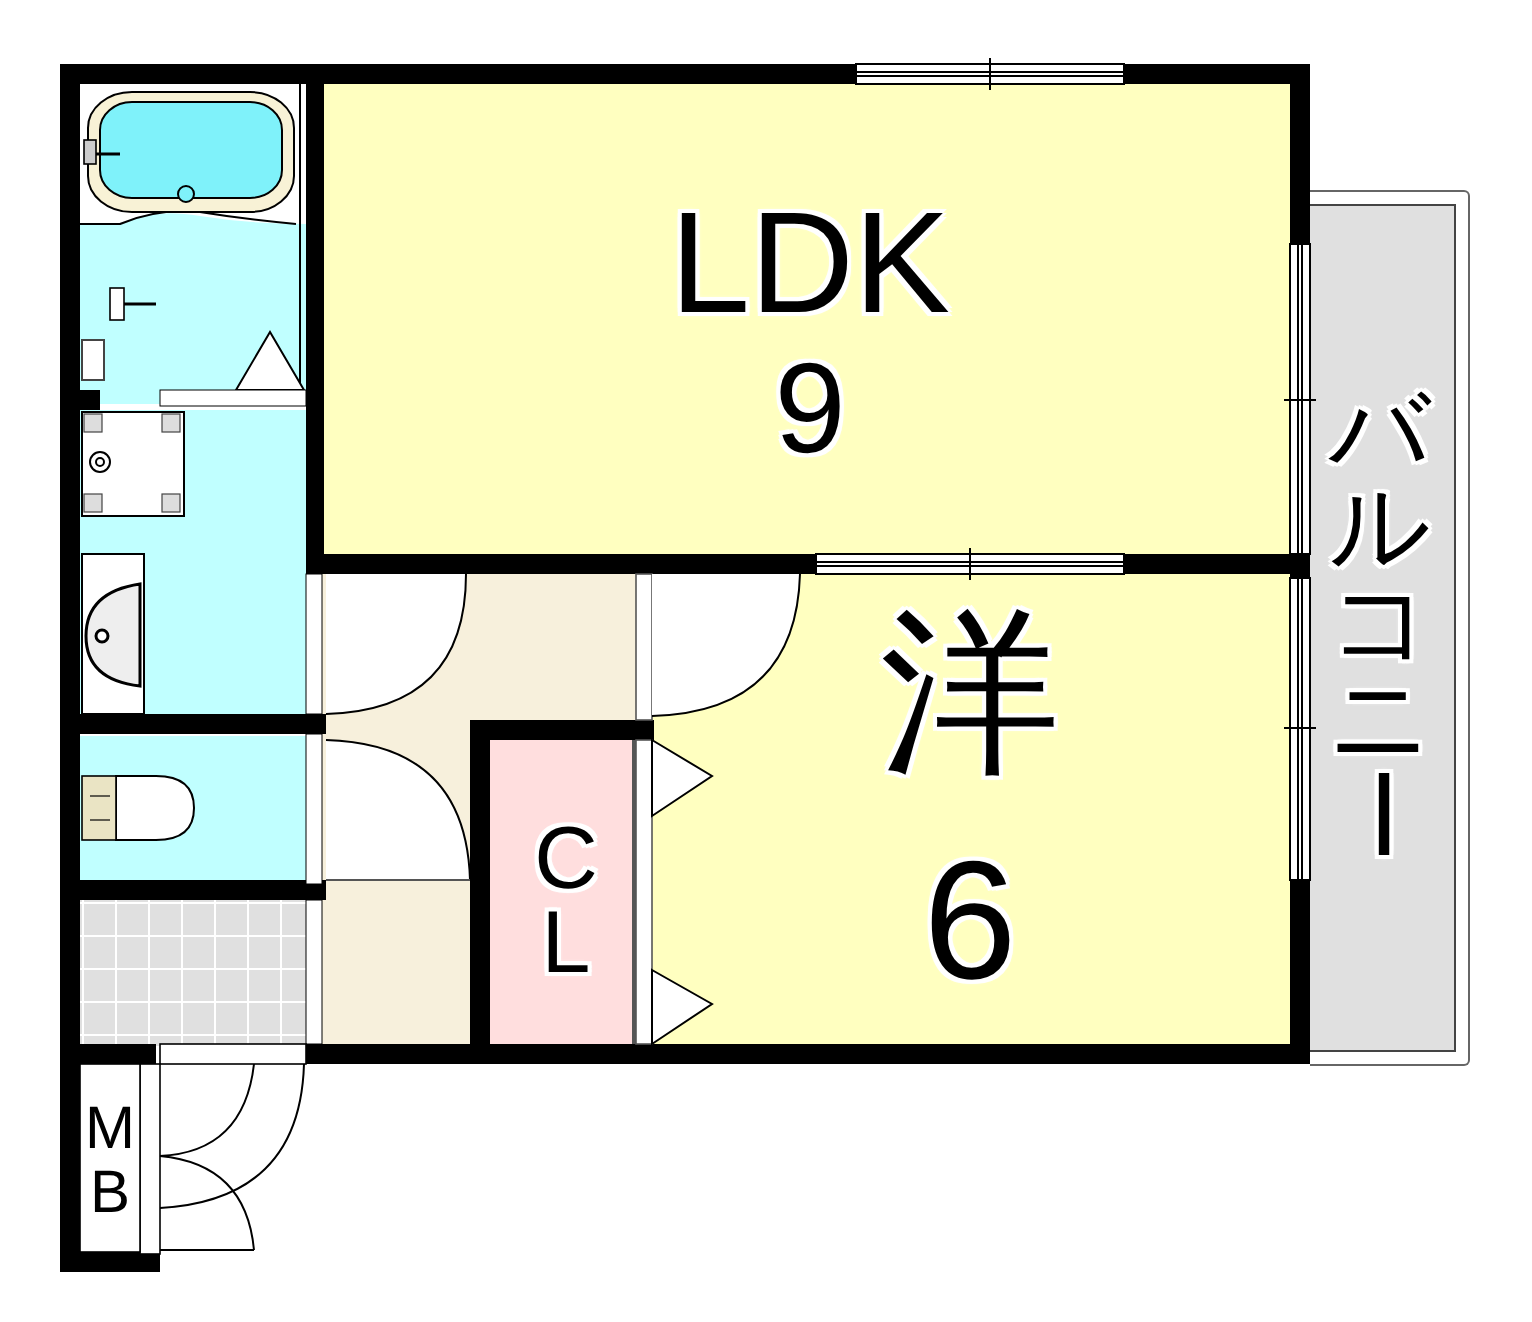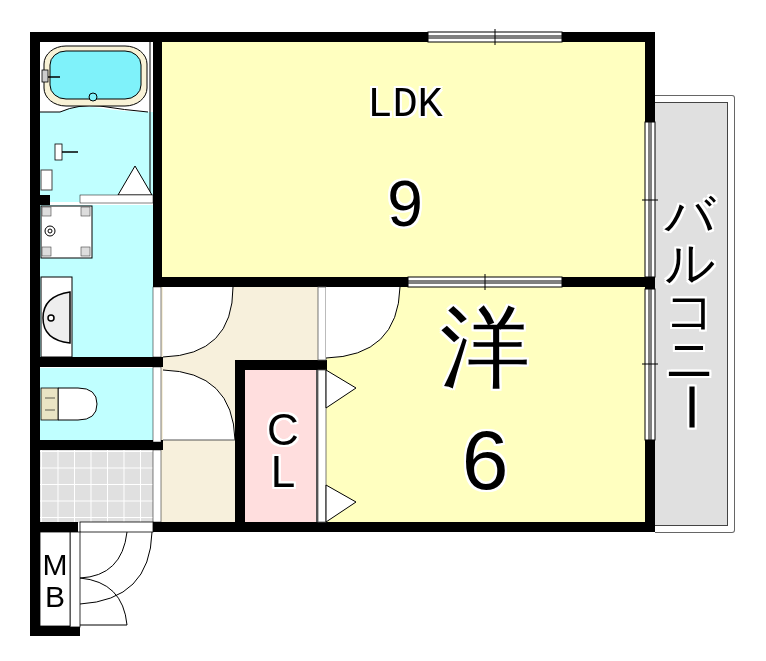--- a/index.html
+++ b/index.html
@@ -143,21 +143,21 @@
     <rect x="80" y="522" width="73" height="10" fill="#fff" stroke="#000" stroke-width="0.8"></rect>
     <rect x="70" y="532" width="10" height="95" fill="#fff" stroke="#000" stroke-width="0.8"></rect>
     <path d="M80 578 Q122 576 127 532" fill="none" stroke="#000" stroke-width="1"></path>
     <path d="M80 604 Q150 600 152 532" fill="none" stroke="#000" stroke-width="1"></path>
     <path d="M80 578 Q123 582 127 625" fill="none" stroke="#000" stroke-width="1"></path>
     <line x1="80" y1="625" x2="127" y2="625" stroke="#000" stroke-width="1"></line>
   </g>
   <rect x="40" y="532" width="30" height="94" fill="#fff" stroke="#000" stroke-width="0.8"></rect>
 </svg>
 
-<div class="room-label" style="left:320px;top:84px;width:170px;font-size:42px;font-family:Liberation Mono, monospace;">LDK</div>
+<div class="room-label" style="left:320px;top:96px;width:170px;font-size:72px;">LDK</div>
 <div class="room-label" style="left:360px;top:172px;width:90px;font-size:64px;">9</div>
 <div class="room-label" style="left:420px;top:302px;width:130px;font-size:90px;font-family:'DejaVu Sans',sans-serif;">洋</div>
 <div class="room-label" style="left:430px;top:418px;width:110px;font-size:84px;">6</div>
 <div class="room-label" style="left:258px;top:408px;width:50px;font-size:44px;">C</div>
 <div class="room-label" style="left:258px;top:450px;width:50px;font-size:44px;">L</div>
 <div class="room-label" style="left:40px;top:550px;width:30px;font-size:30px;">M</div>
 <div class="room-label" style="left:40px;top:582px;width:30px;font-size:30px;">B</div>
 
 <div class="abs" style="left:660px;top:190px;width:60px;">
   <div class="room-label" style="position:relative;font-size:50px;width:60px;font-family:'DejaVu Sans',sans-serif;">バ</div>

